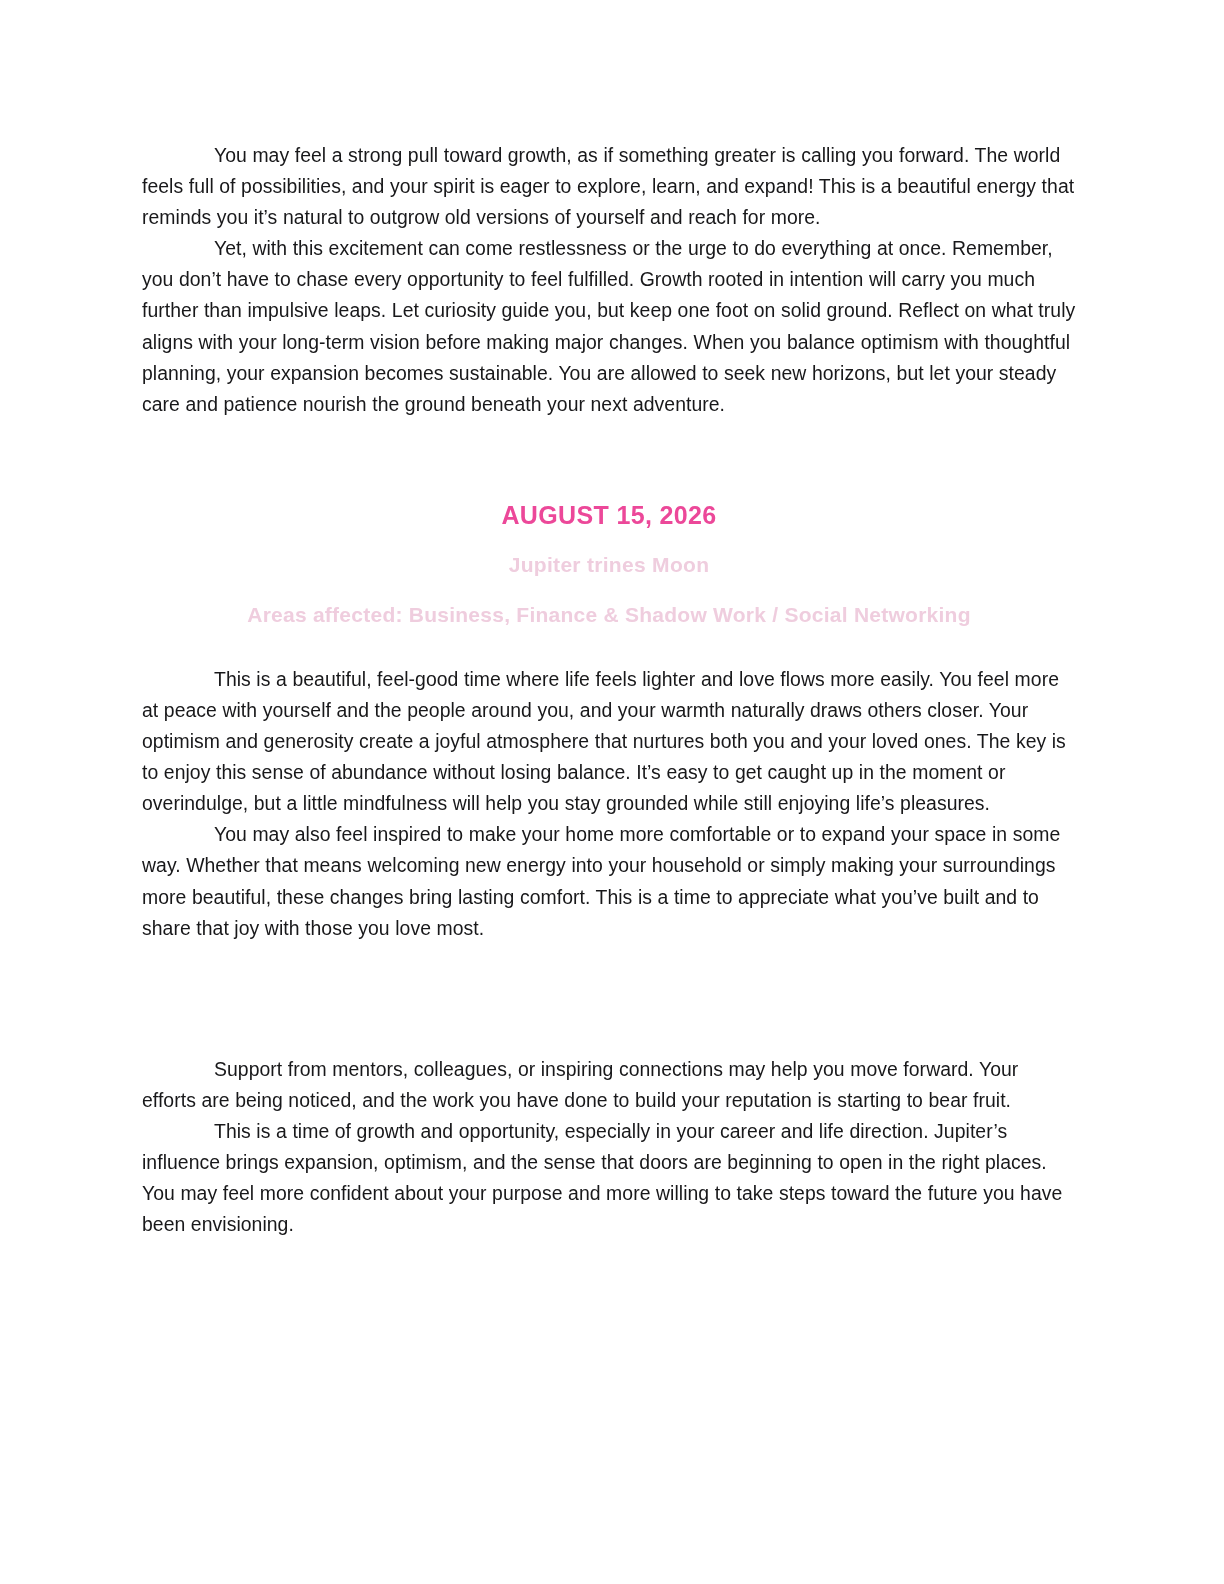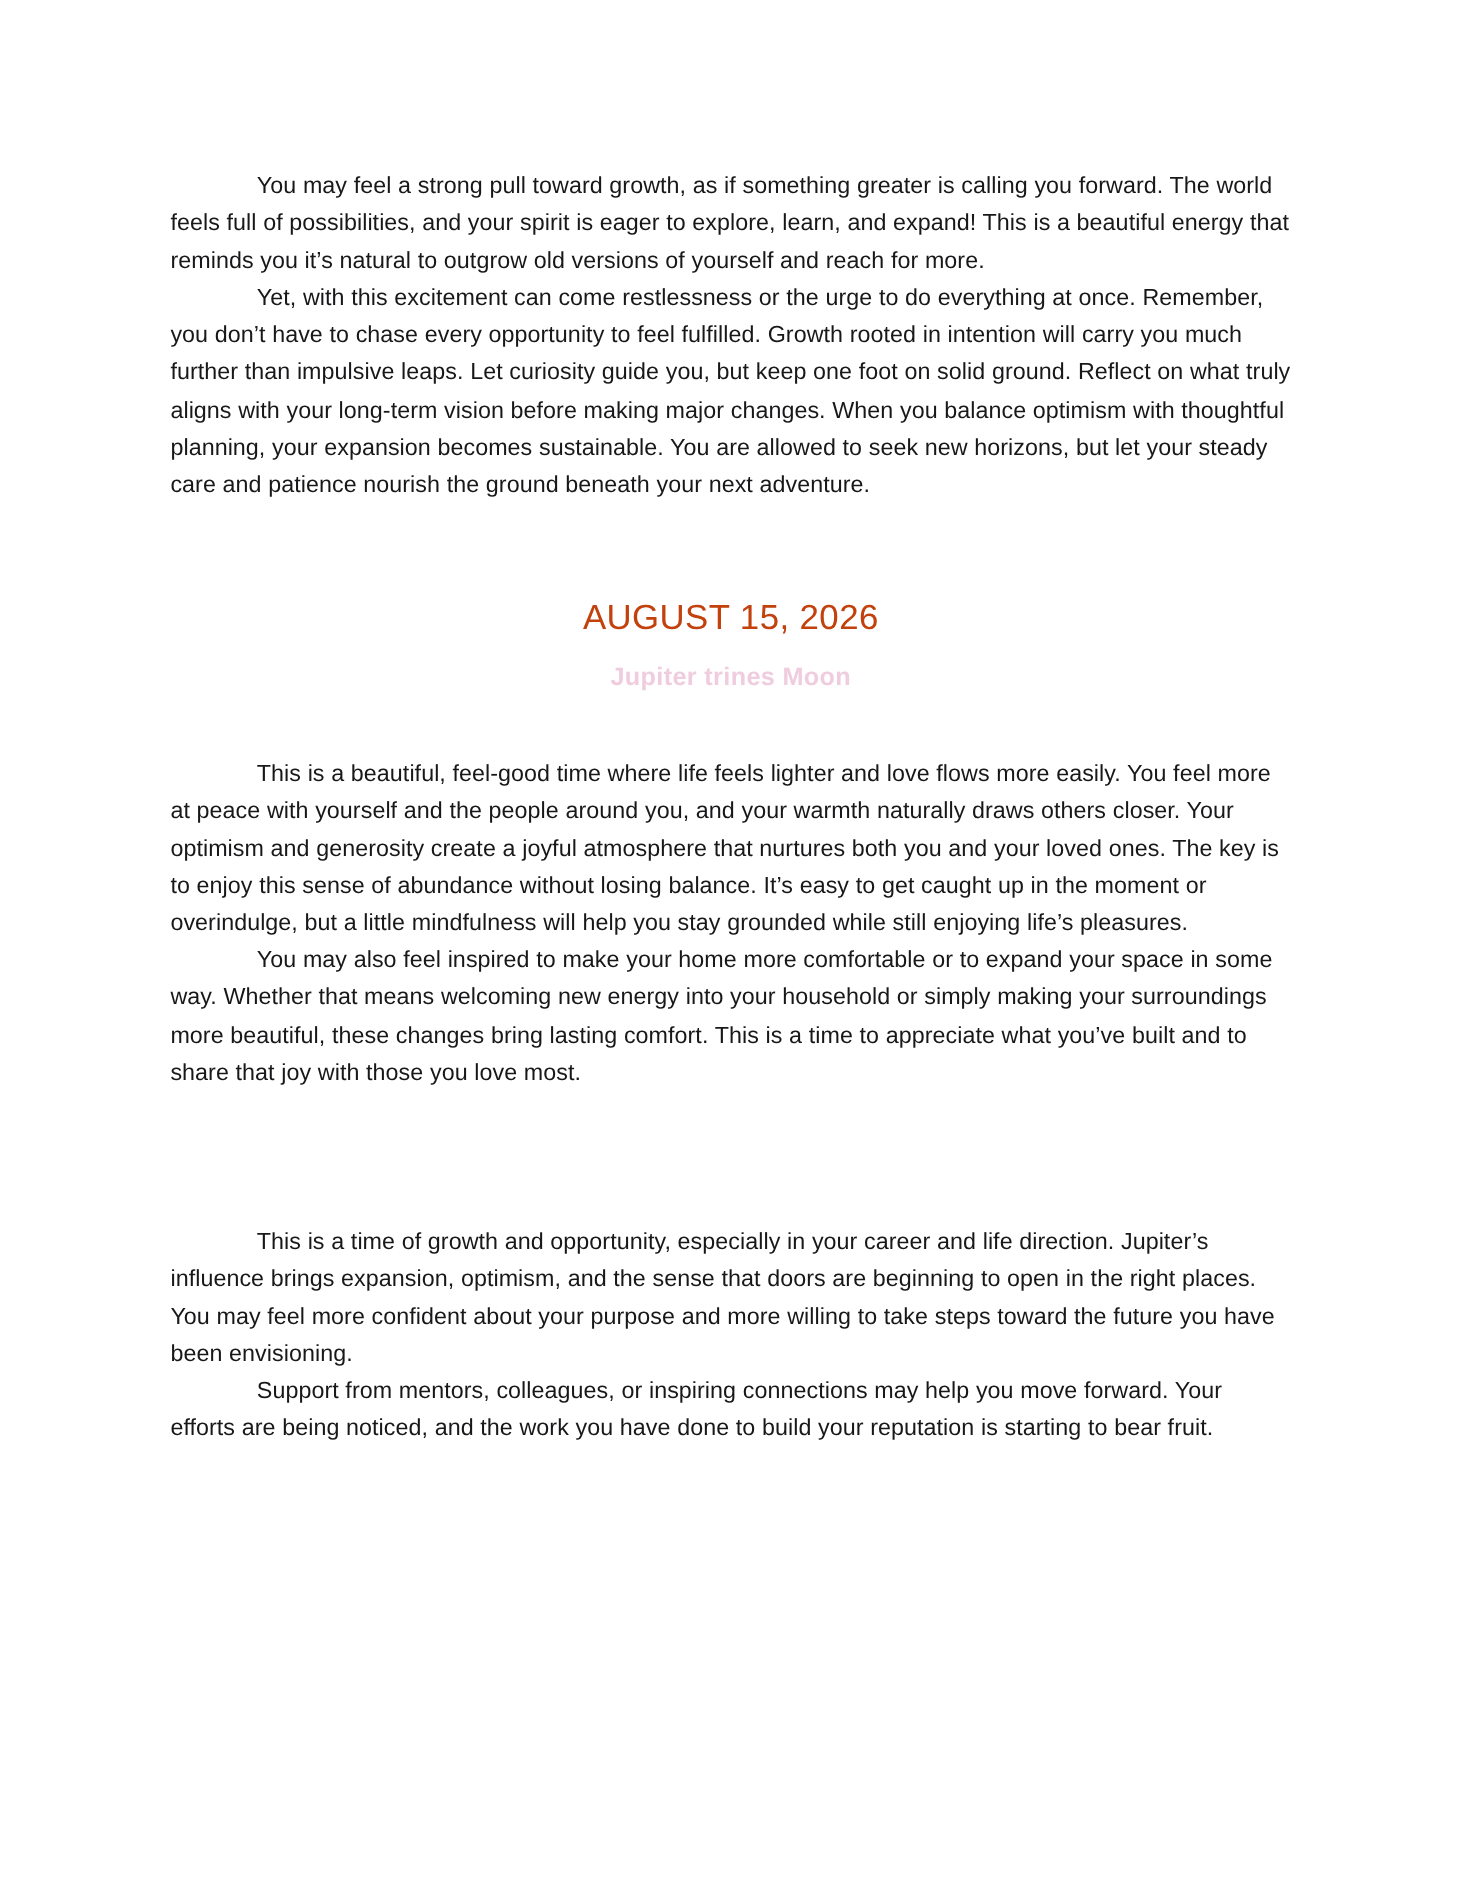--- a/index.html
+++ b/index.html
@@ -37,24 +37,24 @@
     letter-spacing: 0.05px;
     word-spacing: 0.1px;
     text-align: left;
   }
   .heading-block {
     text-align: center;
     margin: 0;
   }
   .heading-date {
     margin: 0;
-    font-size: 29px;
+    font-size: 25px;
     line-height: 34px;
-    font-weight: normal;
-    color: #c2410c;
+    font-weight: bold;
+    color: #ec4899;
     letter-spacing: 0.35px;
   }
   .heading-aspect {
     margin: 16px;
     font-size: 21px;
     line-height: 34px;
     font-weight: bold;
     color: #efcdde;
     letter-spacing: 0.3px;
   }
@@ -78,28 +78,29 @@
 
     <div>
       <p class="body-par">You may feel a strong pull toward growth, as if something greater is calling you forward. The world feels full of possibilities, and your spirit is eager to explore, learn, and expand! This is a beautiful energy that reminds you it’s natural to outgrow old versions of yourself and reach for more.</p>
       <p class="body-par">Yet, with this excitement can come restlessness or the urge to do everything at once. Remember, you don’t have to chase every opportunity to feel fulfilled. Growth rooted in intention will carry you much further than impulsive leaps. Let curiosity guide you, but keep one foot on solid ground. Reflect on what truly aligns with your long-term vision before making major changes. When you balance optimism with thoughtful planning, your expansion becomes sustainable. You are allowed to seek new horizons, but let your steady care and patience nourish the ground beneath your next adventure.</p>
     </div>
 
     <div class="gap-before-heading"></div>
     <div class="heading-block">
       <p class="heading-date">AUGUST 15, 2026</p>
       <p class="heading-aspect">Jupiter trines Moon</p>
+      <p class="heading-areas">Areas affected: Business, Finance &amp; Shadow Work / Social Networking</p>
     </div>
     <div class="gap-after-heading"></div>
     <div>
       <p class="body-par">This is a beautiful, feel-good time where life feels lighter and love flows more easily. You feel more at peace with yourself and the people around you, and your warmth naturally draws others closer. Your optimism and generosity create a joyful atmosphere that nurtures both you and your loved ones. The key is to enjoy this sense of abundance without losing balance. It’s easy to get caught up in the moment or overindulge, but a little mindfulness will help you stay grounded while still enjoying life’s pleasures.</p>
       <p class="body-par">You may also feel inspired to make your home more comfortable or to expand your space in some way. Whether that means welcoming new energy into your household or simply making your surroundings more beautiful, these changes bring lasting comfort. This is a time to appreciate what you’ve built and to share that joy with those you love most.</p>
     </div>
 
     <div class="gap-before-heading"></div>
     <div class="gap-after-heading"></div>
     <div>
+      <p class="body-par">Support from mentors, colleagues, or inspiring connections may help you move forward. Your efforts are being noticed, and the work you have done to build your reputation is starting to bear fruit.</p>
       <p class="body-par">This is a time of growth and opportunity, especially in your career and life direction. Jupiter’s influence brings expansion, optimism, and the sense that doors are beginning to open in the right places. You may feel more confident about your purpose and more willing to take steps toward the future you have been envisioning.</p>
-      <p class="body-par">Support from mentors, colleagues, or inspiring connections may help you move forward. Your efforts are being noticed, and the work you have done to build your reputation is starting to bear fruit.</p>
     </div>
 
   </div>
 </div>
 
 </body></html>

